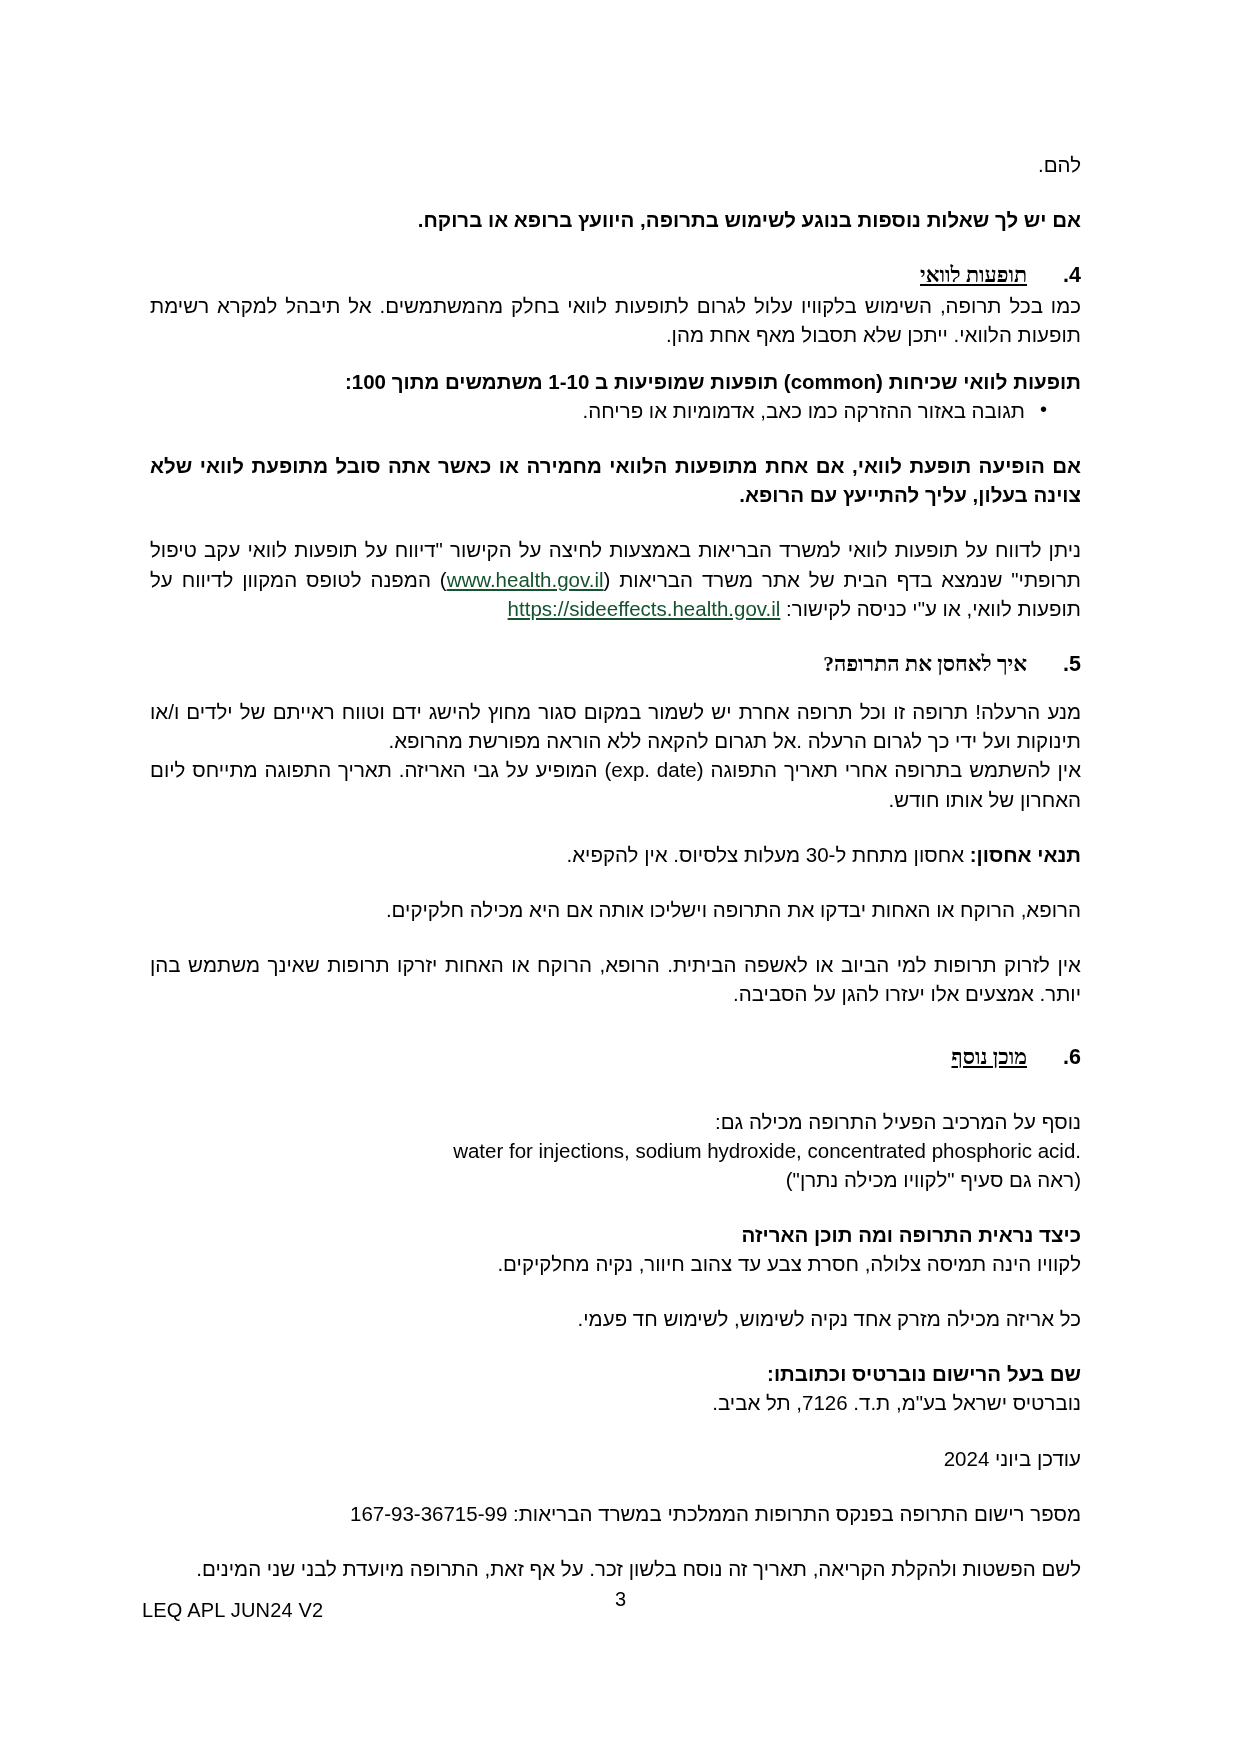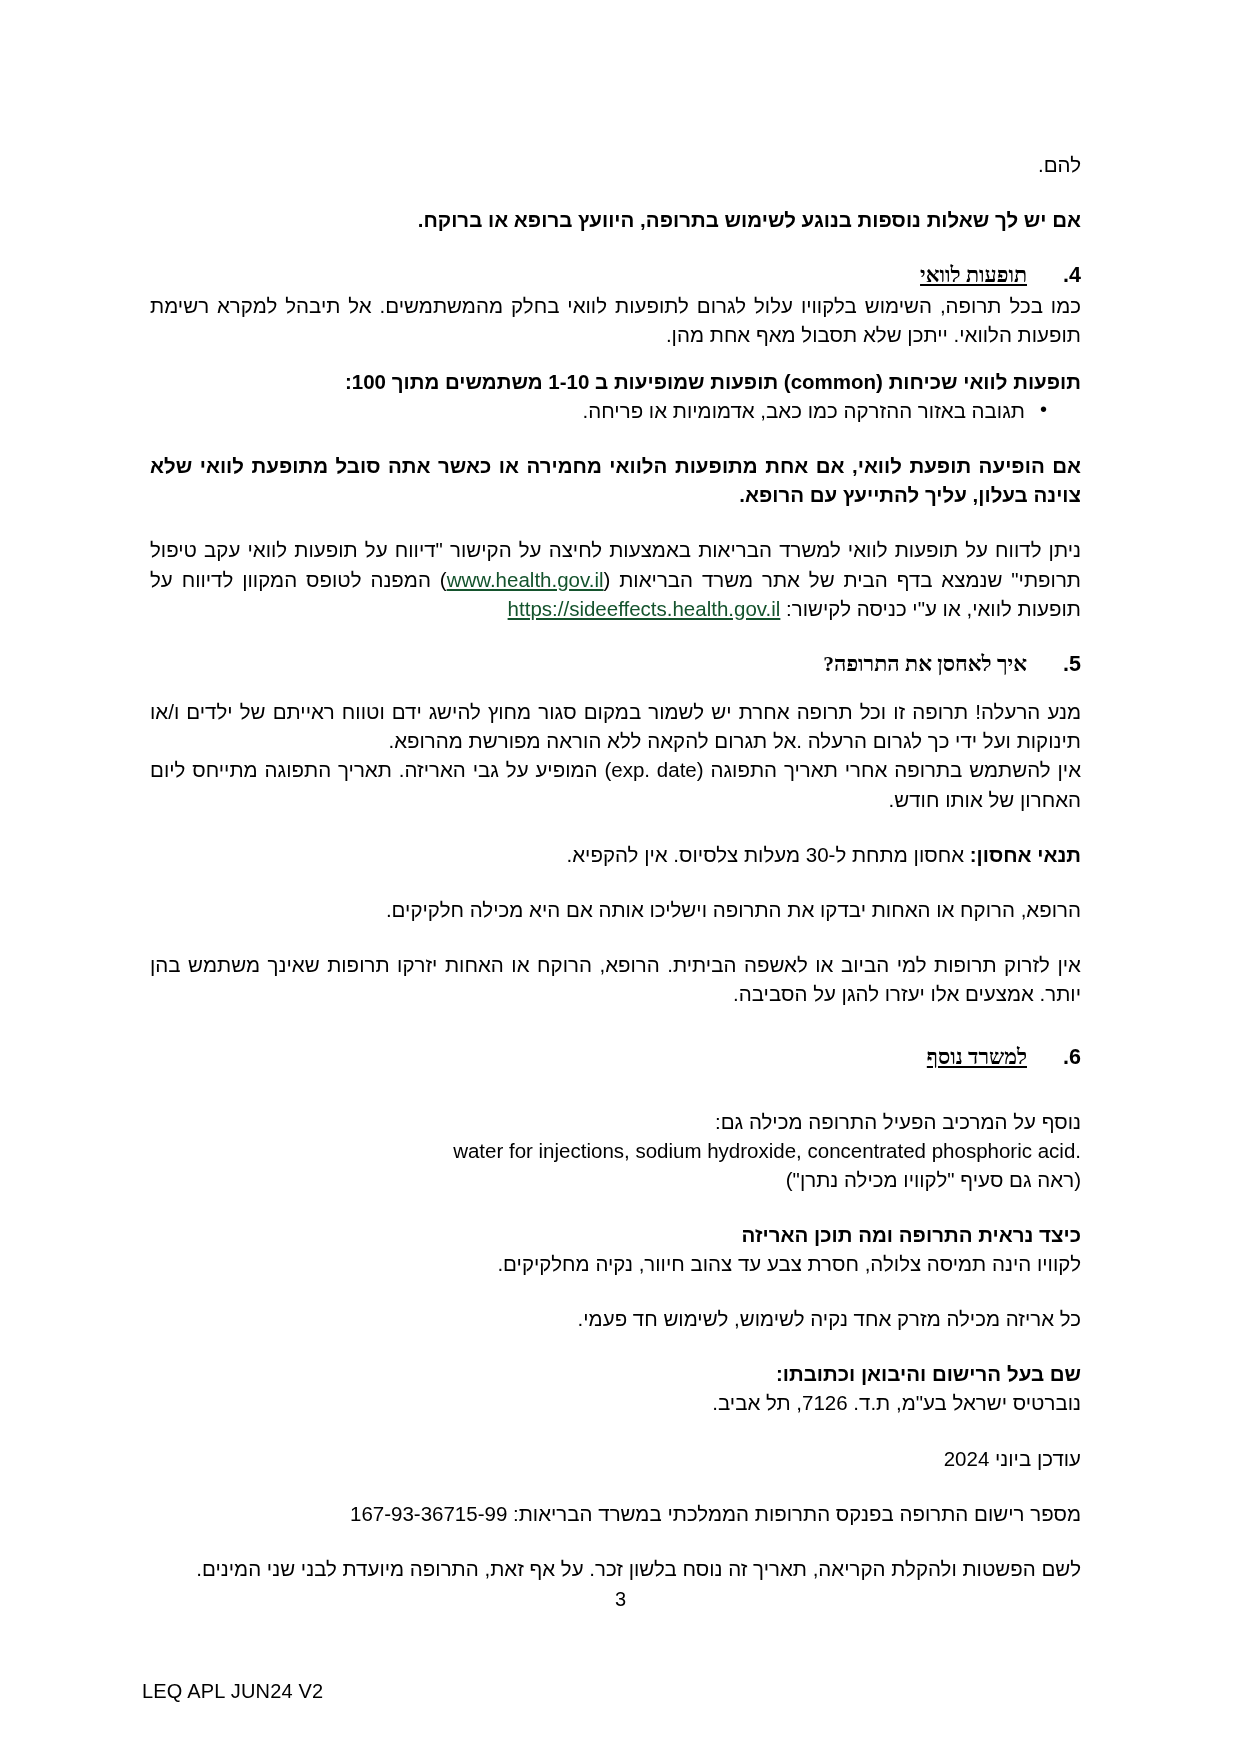--- a/index.html
+++ b/index.html
@@ -101,21 +101,21 @@
     position: absolute;
     top: 1588px;
     left: 0;
     right: 0;
     text-align: center;
     font-size: 20px;
     direction: ltr;
   }
   .footer-code {
     position: absolute;
-    top: 1680px;
+    top: 1599px;
     left: 142px;
     font-size: 20px;
     direction: ltr;
     text-align: center;
     letter-spacing: 0.2px;
   }
 </style>
 </head>
 <body>
 
@@ -174,41 +174,41 @@
     <p class="para-just">הרופא, הרוקח או האחות יבדקו את התרופה וישליכו אותה אם היא מכילה חלקיקים.</p>
 
     <div class="sp-m"></div>
 
     <p class="para-just">אין לזרוק תרופות למי הביוב או לאשפה הביתית. הרופא, הרוקח או האחות יזרקו תרופות שאינך משתמש בהן יותר.  אמצעים אלו יעזרו להגן על הסביבה.</p>
 
     <div class="sp-l"></div>
 
     <div class="section-head">
       <span class="num">6.</span>
-      <span class="title">למשרד נוסף</span>
+      <span class="title">מוכן נוסף</span>
     </div>
 
     <div class="sp-l"></div>
 
     <p>נוסף על המרכיב הפעיל התרופה מכילה גם:</p>
     <p class="ltr">water for injections, sodium hydroxide, concentrated phosphoric acid.</p>
     <p>(ראה גם סעיף "לקוויו מכילה נתרן")</p>
 
     <div class="sp-m"></div>
 
     <p class="bold">כיצד נראית התרופה ומה תוכן האריזה</p>
     <p>לקוויו הינה תמיסה צלולה, חסרת צבע עד צהוב חיוור, נקיה מחלקיקים.</p>
 
     <div class="sp-m"></div>
 
     <p>כל אריזה מכילה מזרק אחד נקיה לשימוש, לשימוש חד פעמי.</p>
 
     <div class="sp-m"></div>
 
-    <p class="bold">שם בעל הרישום והיבואן וכתובתו:</p>
+    <p class="bold">שם בעל הרישום נוברטיס וכתובתו:</p>
     <p>נוברטיס ישראל בע"מ, ת.ד. 7126, תל אביב.</p>
 
     <div class="sp-m"></div>
 
     <p>עודכן ביוני 2024</p>
 
     <div class="sp-m"></div>
 
     <p>מספר רישום התרופה בפנקס התרופות הממלכתי במשרד הבריאות: 167-93-36715-99</p>
 

